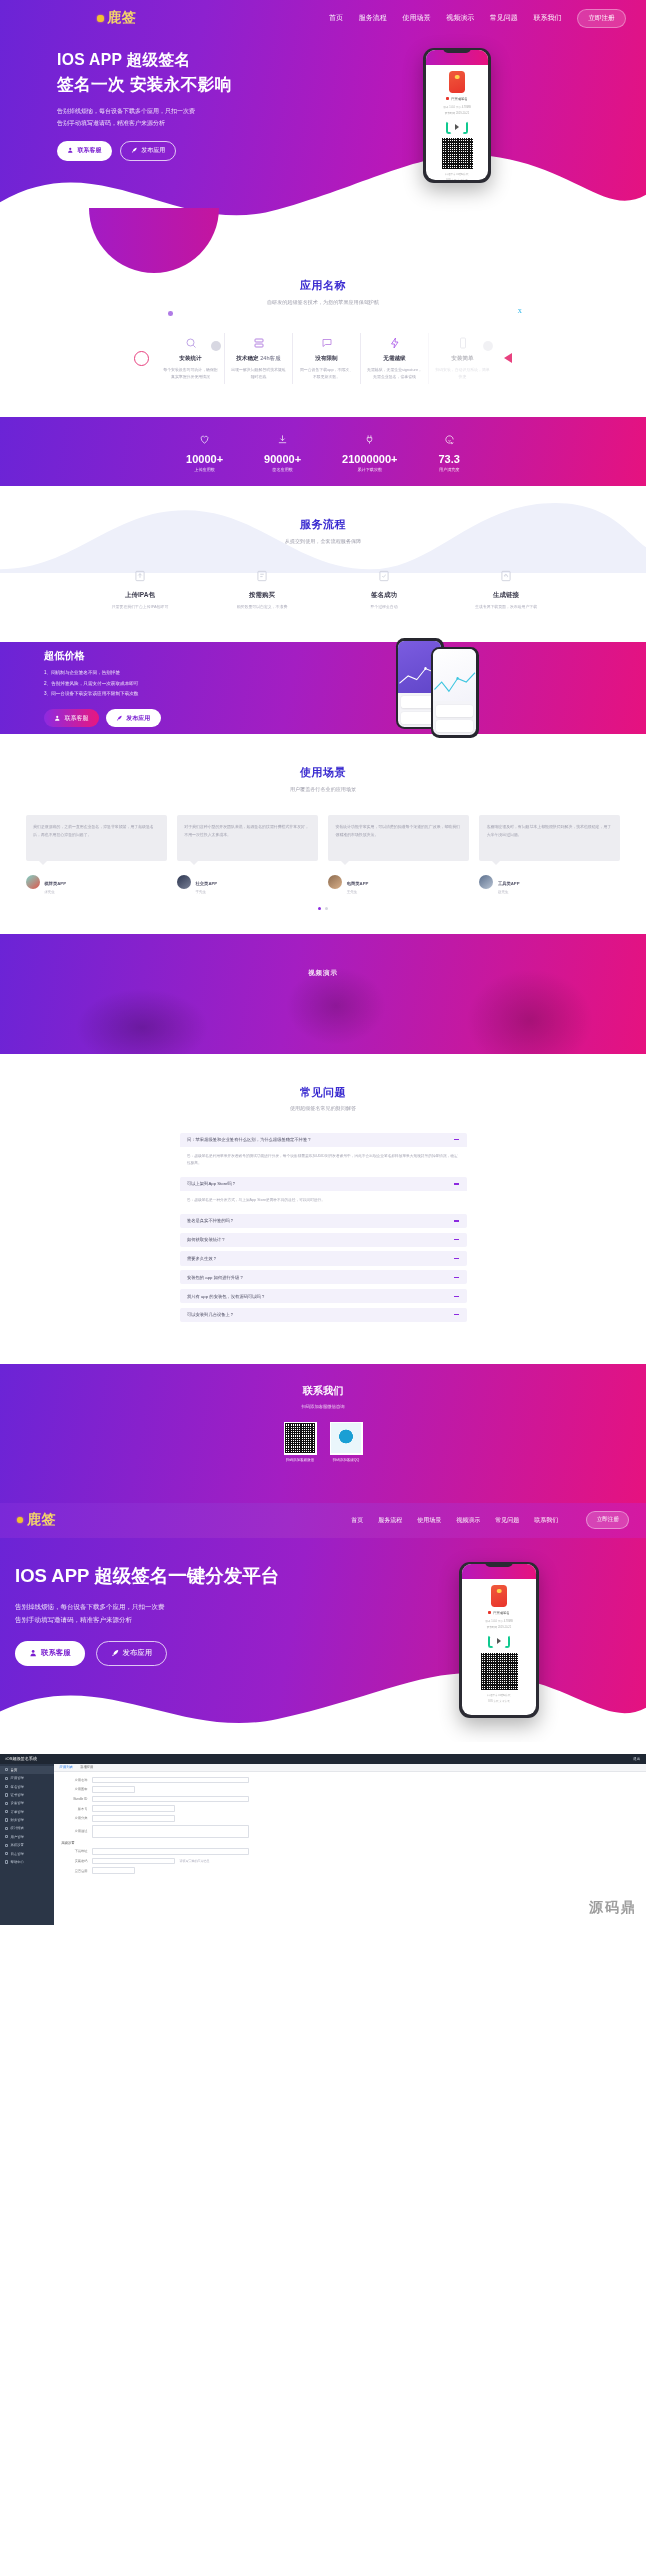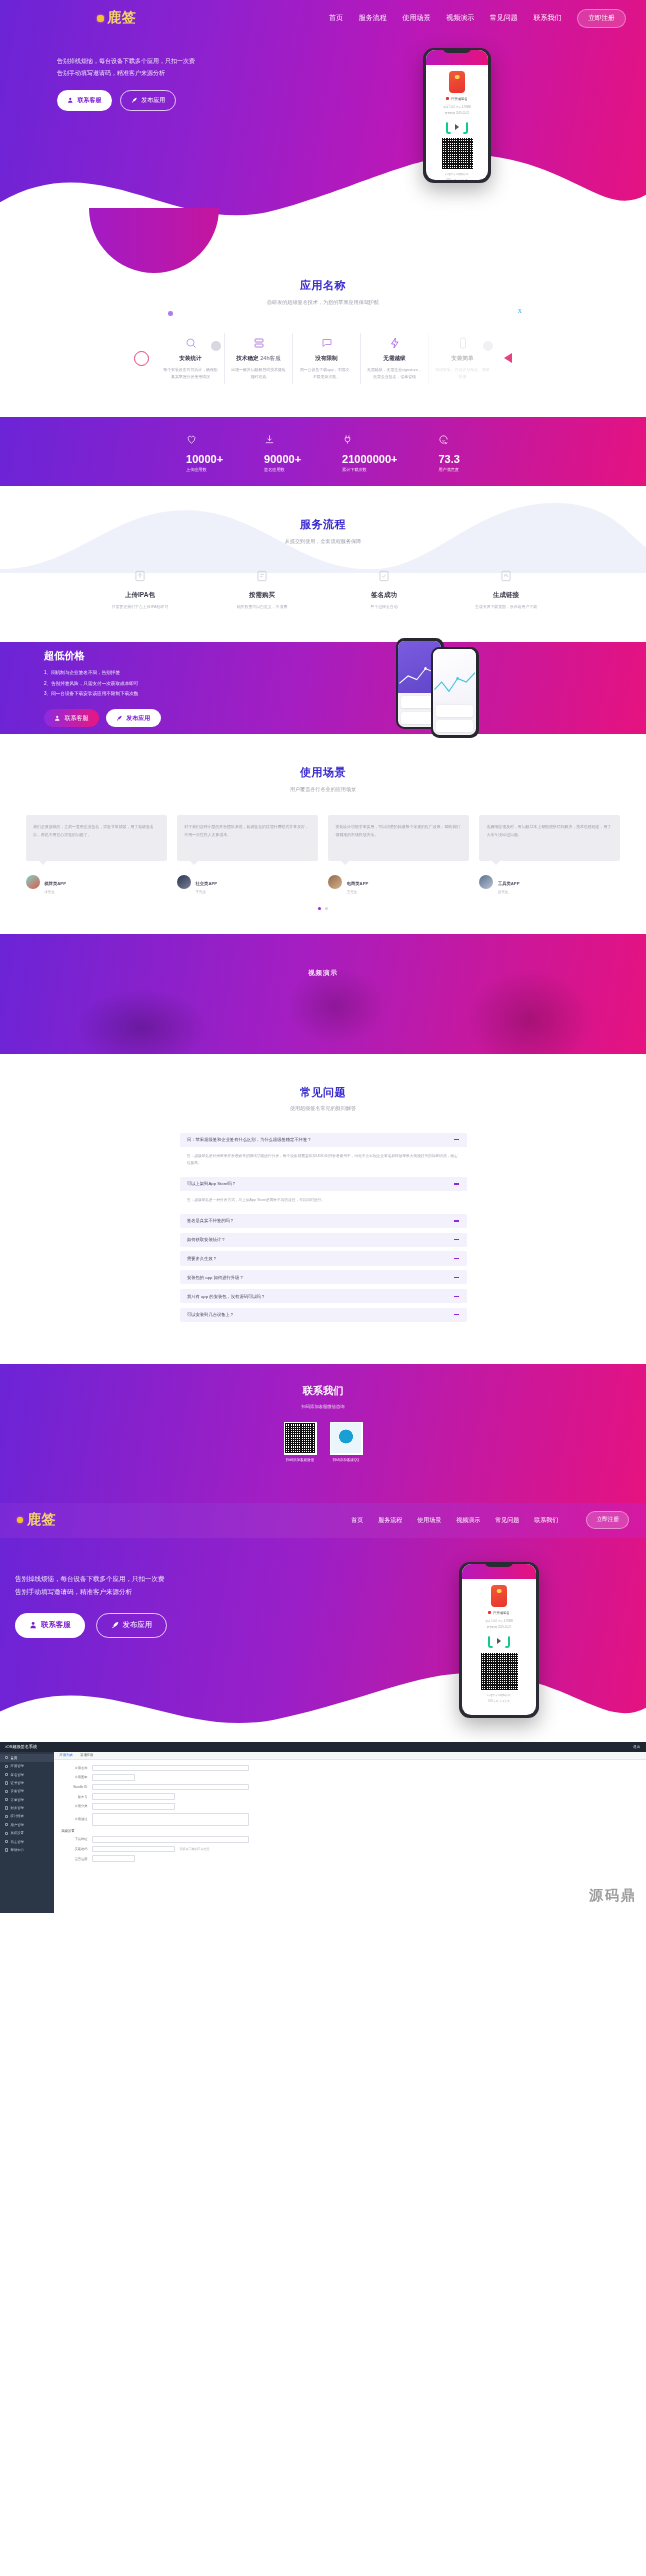--- a/index.html
+++ b/index.html
@@ -73,21 +73,21 @@
   .adv-ico { height:15px; display:flex; align-items:center; justify-content:center; }
   .adv-ico svg { width:12px; height:12px; }
   .adv-t { margin-top:4.6px; font-size:5.6px; font-weight:bold; color:#3b3b4d; white-space:nowrap; }
   .adv-t .lite { font-weight:normal; color:#6a6a80; }
   .adv-d { margin-top:3.7px; font-size:3.9px; color:#a6a6b5; line-height:1.75; }
   .adv-badge { position:absolute; right:3.7px; top:13px; width:10.2px;height:10.2px;border-radius:50%;background:#d8d8e2;}
 
   
   .stats { height:69px; background:linear-gradient(100deg,#6b24d6,#9a1fc8 45%,#e6127f);
     display:flex; align-items:center; justify-content:center; gap:41px; }
-  .stat { color:#fff; }
+  .stat { text-align:center; color:#fff; }
   .stat svg { width:11px;height:11px; }
   .stat-n { margin-top:4.6px; font-size:11px; font-weight:bold; }
   .stat-l { margin-top:2.8px; font-size:4.1px; opacity:.85; }
 
   
   .proc { position:relative; padding:31px 0 33px; background:#fff; overflow:hidden; }
   .proc-hill { position:absolute; top:3.7px; left:0; width:100%; height:83px; }
   .proc-row { position:relative; margin-top:24px; display:flex; justify-content:center; gap:26px; }
   .proc-c { width:96px; text-align:center; }
   .proc-ico svg { width:14px; height:14px; }
@@ -172,21 +172,21 @@
   .bhero-wave { position:absolute; left:0; bottom:-1.9px; width:100%; height:89px; }
   .bhero-inner { position:relative; z-index:3; display:flex; padding:24px 0 0 0; }
   .bhero-left { width:352px; padding-left:15px; }
   .bh1 { color:#fff; font-size:18.5px; font-weight:bold; line-height:1.5; }
   .bhero-sub { margin-top:10.2px; color:rgba(255,255,255,.9); font-size:6.5px; line-height:2; }
   .bhero-btns { margin-top:15px; display:flex; gap:11px; }
   .bhero-btns .btn { font-size:7.4px; padding:6.5px 14px; border-radius:14px; }
   .bhero-btns .btn svg { width:8.3px;height:8.3px; }
 
   
-  .admin { height:171px; background:#fef9c3; position:relative; font-size:3.7px; color:#333; overflow:hidden;}
+  .admin { height:171px; background:#fef9c3; position:relative; font-size:3.7px; color:#333; overflow:hidden;margin-top:12px;}
   .admin-top { height:10.2px; background:#1f2733; display:flex; align-items:center; padding:0 5.6px; gap:5.6px; color:#cfd6e0; }
   .admin-top .brand { font-size:4.1px; color:#fff; }
   .admin-top .sp { margin-left:auto; }
   .admin-body { display:flex; height:161px; }
   .admin-side { width:54px; background:#2b3647; color:#c3ccd9; padding-top:1.9px; }
   .admin-side div { padding:2.2px 4.6px; font-size:3.3px; display:flex; align-items:center; gap:2.8px;}
   .admin-side div.on { background:#3b4759; color:#fff; }
   .admin-side i { width:3.2px;height:3.2px;border:0.6px solid #8d99aa; display:block; border-radius:0.9px; flex:none;}
   .admin-main { flex:1; background:#fff; }
   .admin-tabs { height:8.3px; background:#f5f6f8; border-bottom:0.9px solid #e4e6ea; display:flex; align-items:center; gap:7.4px; padding:0 5.6px; font-size:3.3px; color:#666;}
@@ -222,20 +222,24 @@
         <a>使用场景</a>
         <a>视频演示</a>
         <a>常见问题</a>
         <a>联系我们</a>
         <span class="nav-cta">立即注册</span>
       </div>
     </nav>
 
     <div class="hero-inner">
       <div class="hero-left">
+        <div class="h1">
+          <div>IOS APP 超级签名</div>
+          <div class="big">签名一次 安装永不影响</div>
+        </div>
         <div class="hero-sub">
           <div>告别掉线烦恼，每台设备下载多个应用，只扣一次费</div>
           <div>告别手动填写邀请码，精准客户来源分析</div>
         </div>
         <div class="hero-btns">
           <span class="btn btn-white">
             <svg viewBox="0 0 24 24" fill="#7a1fd0">
                 <circle cx="12" cy="7" r="4"></circle>
                 <path d="M4 21c0-4.4 3.6-8 8-8s8 3.6 8 8z"></path>
               </svg>
@@ -621,20 +625,21 @@
     </div>
   </nav>
 
   <section class="bhero">
     <svg class="bhero-wave" viewBox="0 0 698 96" preserveAspectRatio="none">
       <path d="M0,62 C110,10 190,94 300,70 C420,44 470,6 560,26 C630,42 660,78 698,58 L698,96 L0,96 Z" fill="#ffffff"></path>
     </svg>
     <div class="bhero-inner">
       <div class="bhero-left">
         <div class="bh1">
+          <div>IOS APP 超级签名一键分发平台</div>
         </div>
         <div class="bhero-sub">
           <div>告别掉线烦恼，每台设备下载多个应用，只扣一次费</div>
           <div>告别手动填写邀请码，精准客户来源分析</div>
         </div>
         <div class="bhero-btns">
           <span class="btn btn-white">
             <svg viewBox="0 0 24 24" fill="#7a1fd0">
                 <circle cx="12" cy="7" r="4"></circle>
                 <path d="M4 21c0-4.4 3.6-8 8-8s8 3.6 8 8z"></path>

